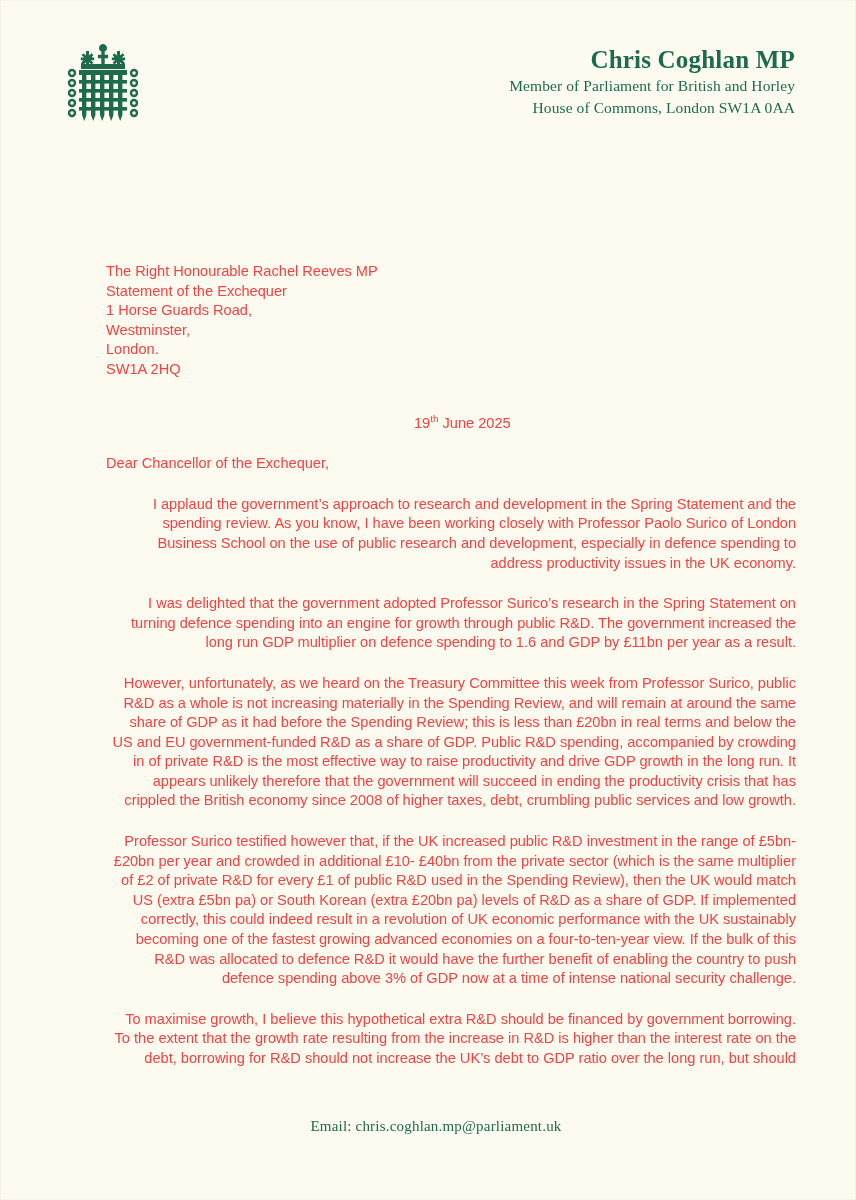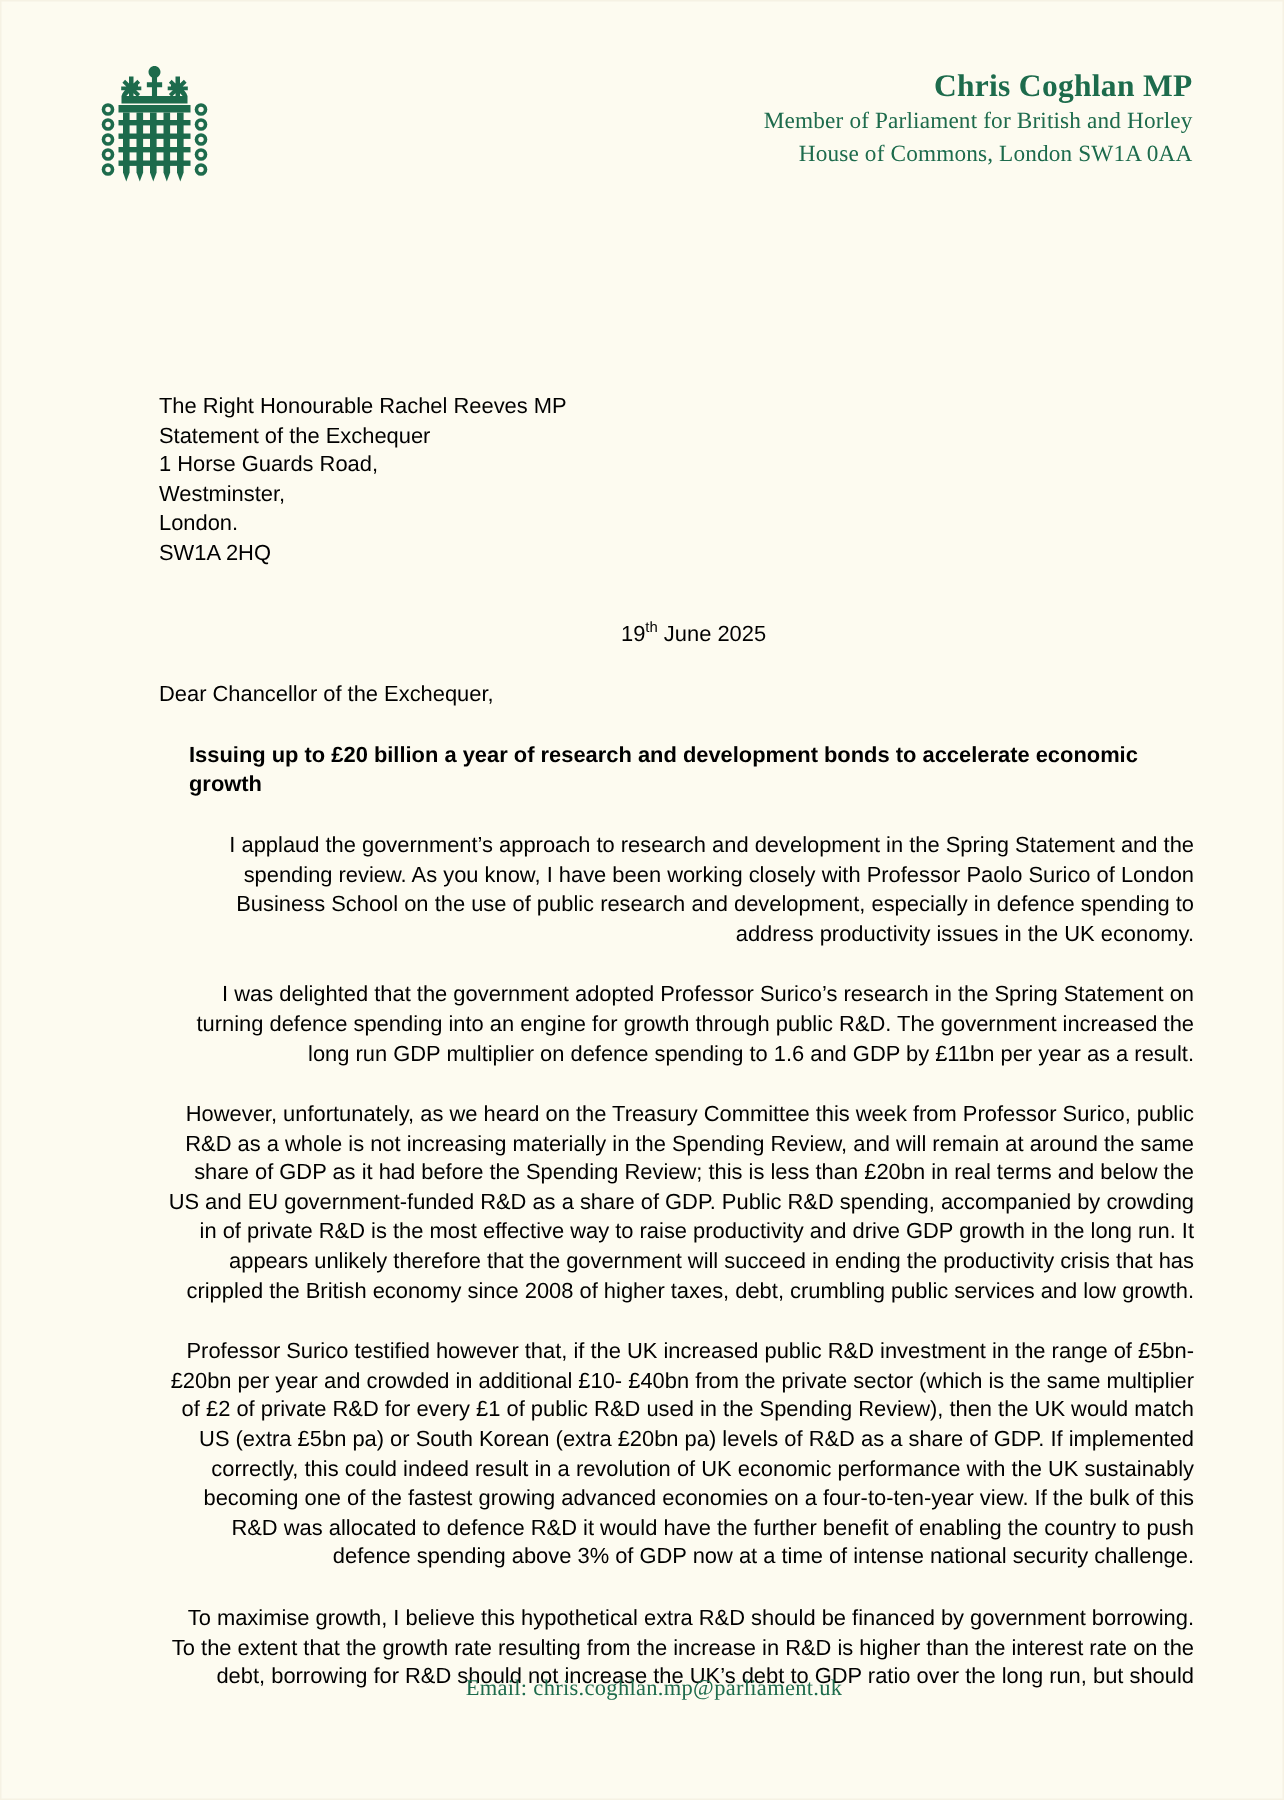--- a/index.html
+++ b/index.html
@@ -41,38 +41,38 @@
 
   .letterhead-text {
     position: absolute;
     right: 61px;
     top: 8px;
     text-align: right;
     font-family: "Liberation Serif", serif;
     color: #1d6b4c;
   }
   .lh-name {
-    font-size: 21px;
+    font-size: 25px;
     font-weight: bold;
     letter-spacing: 0.2px;
     line-height: 1.25;
   }
   .lh-line {
     font-size: 15.5px;
     line-height: 1.42;
     letter-spacing: 0.1px;
   }
 
   
   .body-area {
     position: absolute;
     left: 106px;
     top: 262px;
     width: 690px;
-    color: #000000;
+    color: #ef4444;
     font-size: 14.6px;
     line-height: 19.6px;
   }
   .addr-line {
     line-height: 19.6px;
     white-space: pre;
   }
   .date-line {
     margin-top: 34px;
     padding-left: 308px;
@@ -187,21 +187,20 @@
       <div class="addr-line">1 Horse Guards Road,</div>
       <div class="addr-line">Westminster,</div>
       <div class="addr-line">London.</div>
       <div class="addr-line">SW1A 2HQ</div>
     </div>
 
     <div class="date-line"><span>19</span><sup>th</sup><span> June 2025</span></div>
 
     <div class="salutation">Dear Chancellor of the Exchequer,</div>
 
-    <div class="subject">Issuing up to £20 billion a year of research and development bonds to accelerate economic growth</div>
 
     <div class="para">I applaud the government’s approach to research and development in the Spring Statement and the spending review. As you know, I have been working closely with Professor Paolo Surico of London Business School on the use of public research and development, especially in defence spending to address productivity issues in the UK economy.</div>
     <div class="para">I was delighted that the government adopted Professor Surico’s research in the Spring Statement on turning defence spending into an engine for growth through public R&amp;D. The government increased the long run GDP multiplier on defence spending to 1.6 and GDP by £11bn per year as a result.</div>
     <div class="para">However, unfortunately, as we heard on the Treasury Committee this week from Professor Surico, public R&amp;D as a whole is not increasing materially in the Spending Review, and will remain at around the same share of GDP as it had before the Spending Review; this is less than £20bn in real terms and below the US and EU government-funded R&amp;D as a share of GDP. Public R&amp;D spending, accompanied by crowding in of private R&amp;D is the most effective way to raise productivity and drive GDP growth in the long run. It appears unlikely therefore that the government will succeed in ending the productivity crisis that has crippled the British economy since 2008 of higher taxes, debt, crumbling public services and low growth.</div>
     <div class="para">Professor Surico testified however that, if the UK increased public R&amp;D investment in the range of £5bn-£20bn per year and crowded in additional £10- £40bn from the private sector (which is the same multiplier of £2 of private R&amp;D for every £1 of public R&amp;D used in the Spending Review), then the UK would match US (extra £5bn pa) or South Korean (extra £20bn pa) levels of R&amp;D as a share of GDP. If implemented correctly, this could indeed result in a revolution of UK economic performance with the UK sustainably becoming one of the fastest growing advanced economies on a four-to-ten-year view. If the bulk of this R&amp;D was allocated to defence R&amp;D it would have the further benefit of enabling the country to push defence spending above 3% of GDP now at a time of intense national security challenge.</div>
     <div class="para">To maximise growth, I believe this hypothetical extra R&amp;D should be financed by government borrowing. To the extent that the growth rate resulting from the increase in R&amp;D is higher than the interest rate on the debt, borrowing for R&amp;D should not increase the UK’s debt to GDP ratio over the long run, but should</div>
   </div>
 
   <div class="footer">Email: chris.coghlan.mp@parliament.uk</div>
 

